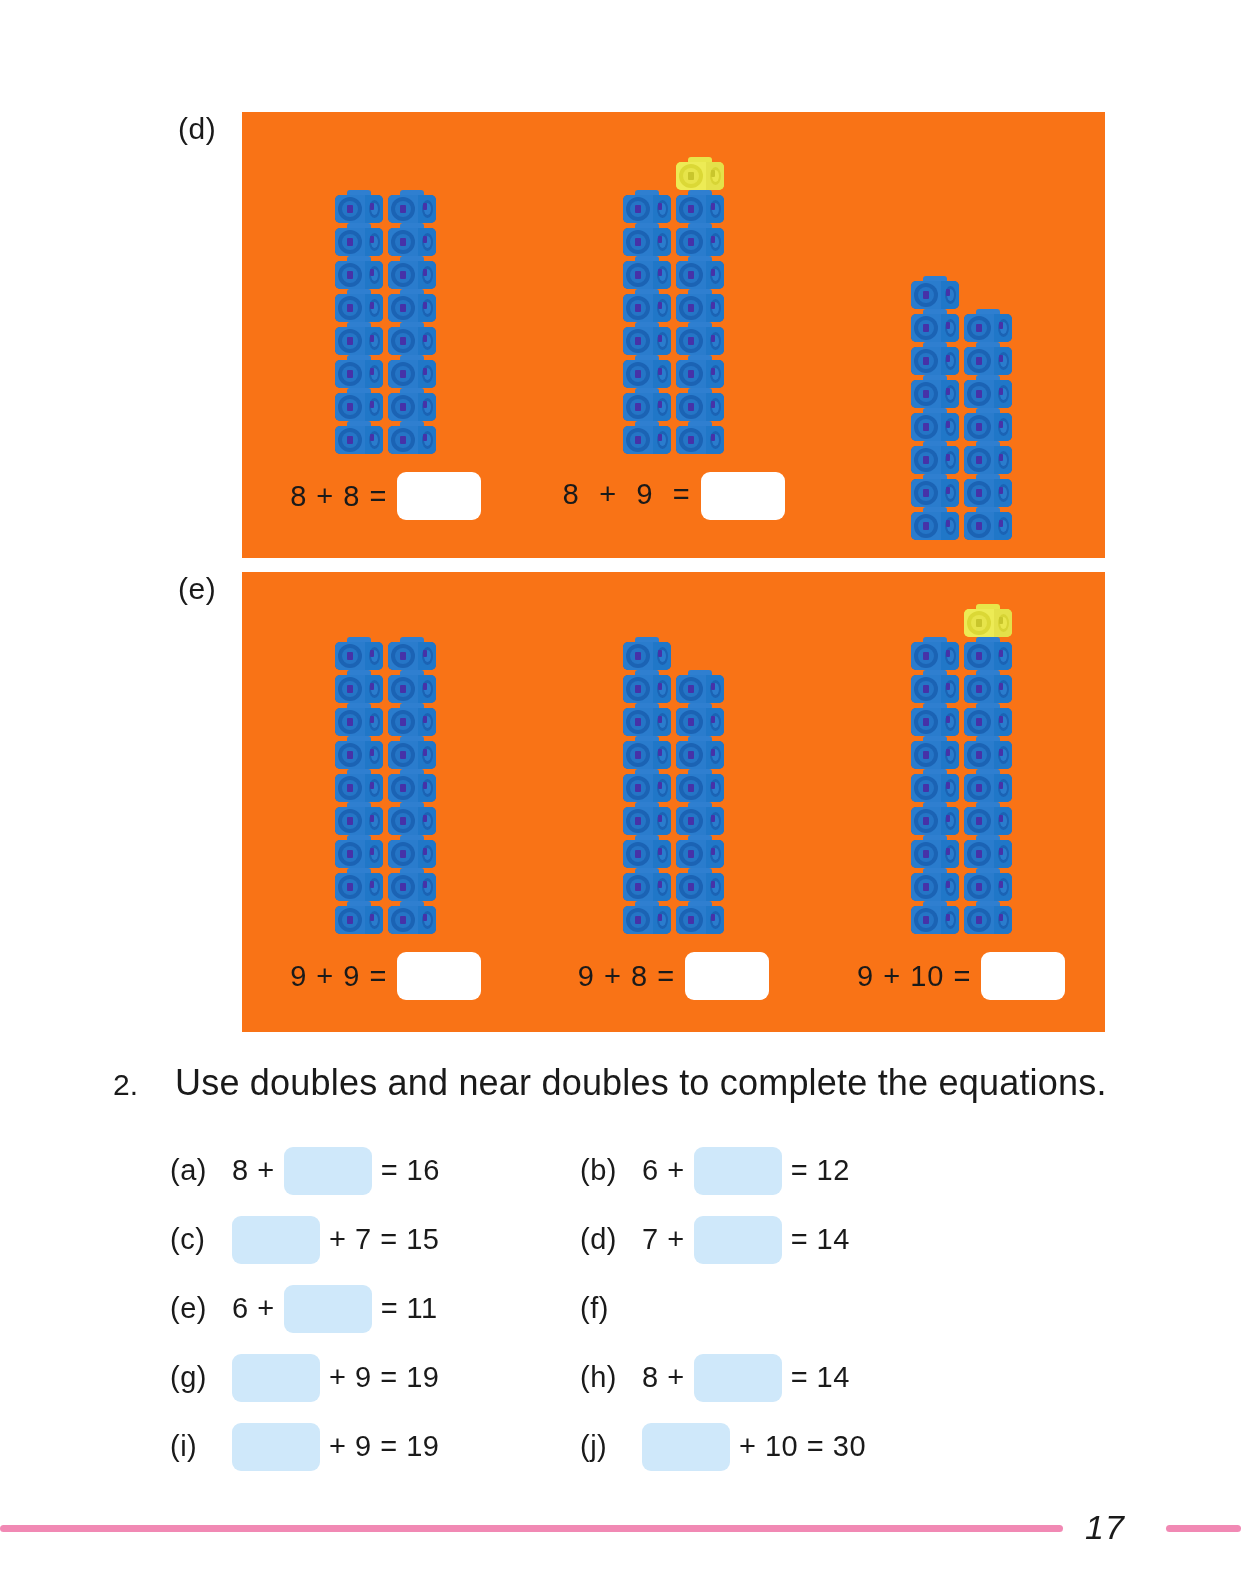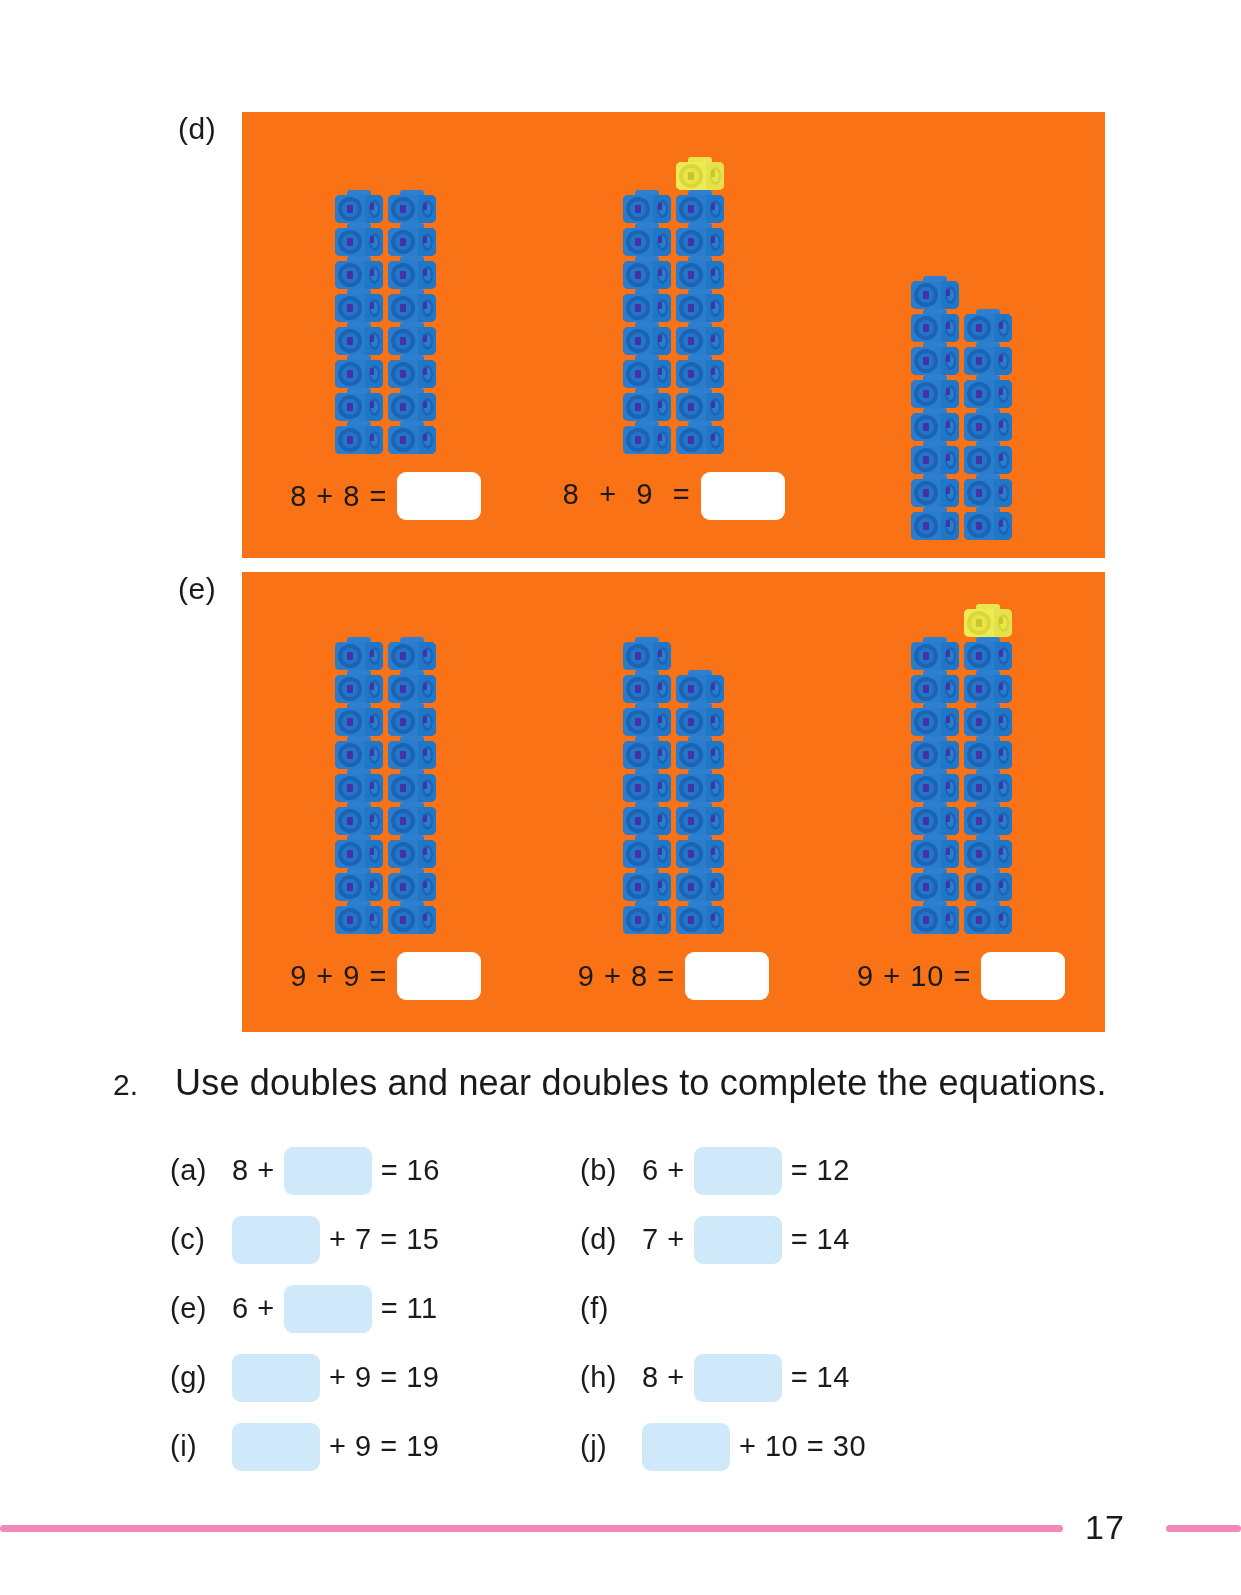--- a/index.html
+++ b/index.html
@@ -256,20 +256,21 @@
     flex: none;
   }
 
   
   .footer {
     position: absolute;
     left: 0;
     top: 1516px;
     width: 1178px;
     height: 40px;
+    font-style: italic;
   }
   .footer-rule-long {
     position: absolute;
     left: 0;
     top: 9px;
     width: 1063px;
     height: 7px;
     background: #f189b4;
     border-radius: 4px;
   }

